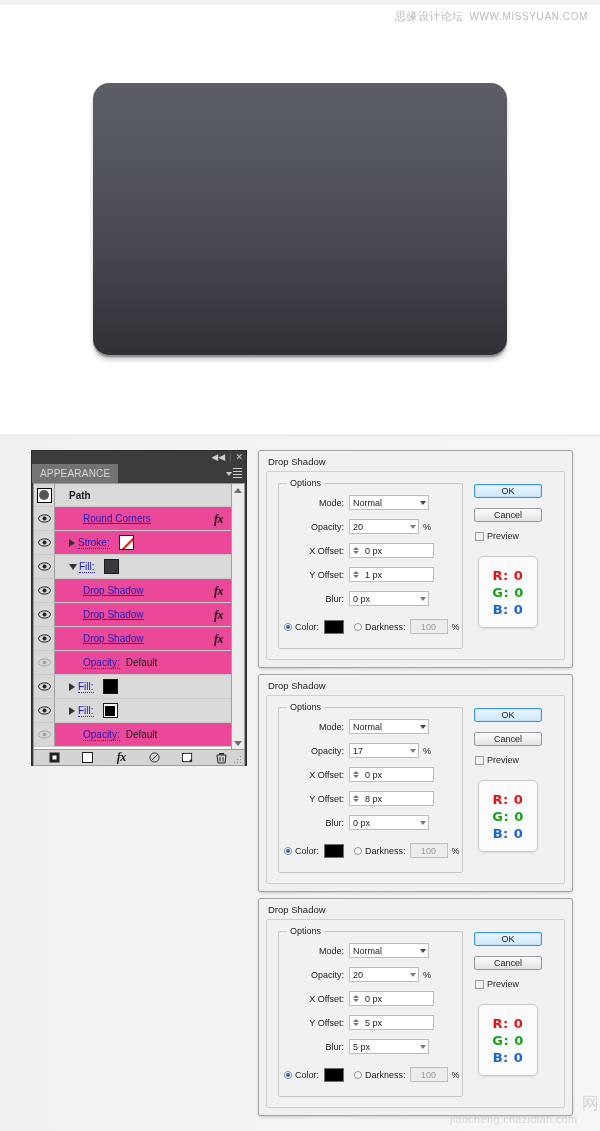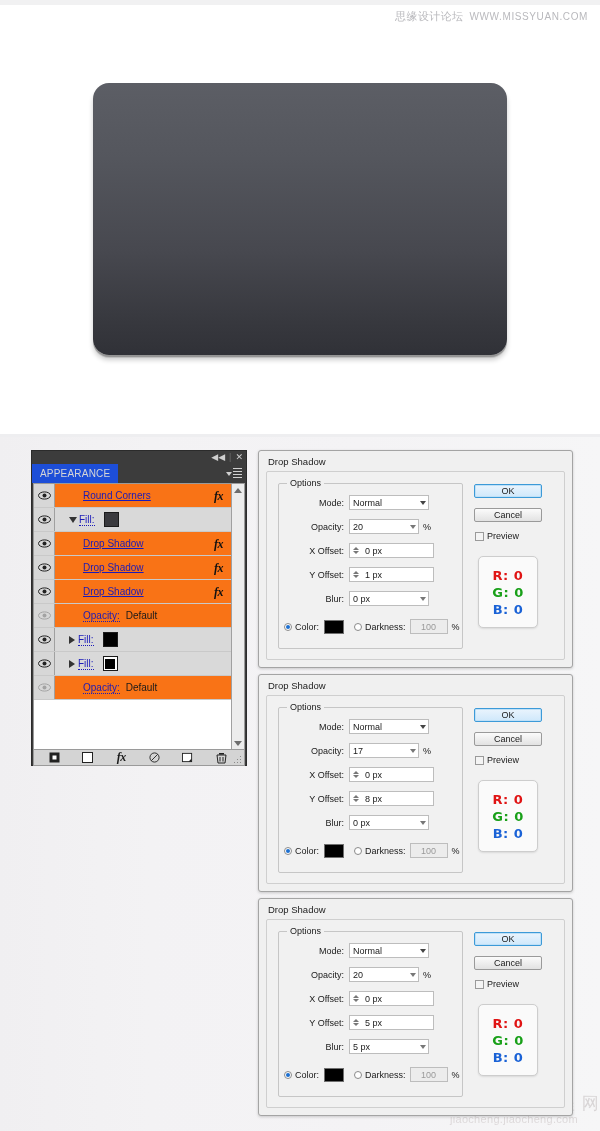--- a/index.html
+++ b/index.html
@@ -74,21 +74,21 @@
     display:flex; align-items:center; gap:4px;
   }
   .panel-winctl span{ color:#cfcfcf; font-size:9px; line-height:9px; }
   .panel-winctl .sep{ color:#6a6a6a; }
 
   .panel-tabs{
     position:relative; height:19px; background:#3c3c3c;
     display:flex; align-items:stretch;
   }
   .panel-tab{
-    background:#1d4ed8; color:#d6d6d6;
+    background:#737373; color:#d6d6d6;
     font-size:10px; padding:0 8px;
     display:flex; align-items:center; letter-spacing:.2px;
   }
   .panel-tab-rest{ flex:1; background:#3c3c3c; }
   .panel-menu{
     position:absolute; right:4px; top:4px;
     display:flex; align-items:center; gap:1px;
   }
   .panel-menu .arrow{
     width:0;height:0;border-left:3px solid transparent;border-right:3px solid transparent;
@@ -100,21 +100,21 @@
   .panel-body{
     position:relative; margin:0 1px; height:266px; background:#ffffff;
     border:1px solid #9a9a9a; border-bottom:none;
     display:flex;
   }
   .rows-wrap{ flex:1; position:relative; overflow:hidden; }
 
   .ap-row{
     position:relative; display:flex; align-items:center;
     height:24px; border-bottom:1px solid #c9c9c9;
-    background:#f97316;
+    background:#ec4899;
   }
   .ap-row.shaded{ background:#d9d9d9; }
   .ap-row.headrow{ background:#d9d9d9; height:23px; }
 
   .eye-cell{
     width:21px; height:100%;
     border-right:1px solid #a0a0a0;
     background:#d7d7d7;
     display:flex; align-items:center; justify-content:center;
     flex:0 0 21px;
@@ -320,21 +320,21 @@
   <div id="watermark-top">
     <span class="cn">思缘设计论坛</span><span class="url">WWW.MISSYUAN.COM</span>
   </div>
   <div id="rounded-rect"></div>
 </div>
 
 <div id="stage"></div>
 
 <div id="watermark-bottom">
   <div class="wcn">查字典 教程网</div>
-  <div class="wurl">jiaocheng.jiaocheng.com</div>
+  <div class="wurl">jiaocheng.chazidian.com</div>
 </div>
 
 <div id="appearance-panel">
 
   <div class="panel-titlebar">
     <div class="panel-winctl">
       <span>◀◀</span>
       <span class="sep">|</span>
       <span>✕</span>
     </div>
@@ -350,34 +350,57 @@
           <i></i>
           <i></i>
           <i></i>
         </span>
     </div>
   </div>
 
   <div class="panel-body">
     <div class="rows-wrap">
 
+      <div class="ap-row headrow">
+        <div class="thumb-cell">
+          <span class="thumb-sq">
+              <i class="thumb-dot"></i>
+            </span>
+        </div>
+        <div class="row-main">
+          <span class="lbl bold indent-10">Path</span>
+        </div>
+      </div>
 
       <div class="ap-row">
         <div class="eye-cell">
           <svg width="13" height="9" viewBox="0 0 13 9">
               <ellipse cx="6.5" cy="4.5" rx="6" ry="3.6" fill="none" stroke="#222" stroke-width="1"></ellipse>
               <circle cx="6.5" cy="4.5" r="2" fill="#222"></circle>
             </svg>
         </div>
         <div class="row-main">
           <span class="lbl link indent-24">Round Corners</span>
           <span class="fx-mark">fx</span>
         </div>
       </div>
 
+      <div class="ap-row">
+        <div class="eye-cell">
+          <svg width="13" height="9" viewBox="0 0 13 9">
+              <ellipse cx="6.5" cy="4.5" rx="6" ry="3.6" fill="none" stroke="#222" stroke-width="1"></ellipse>
+              <circle cx="6.5" cy="4.5" r="2" fill="#222"></circle>
+            </svg>
+        </div>
+        <div class="row-main">
+          <span class="disc indent-10"></span>
+          <span class="lbl dotted">Stroke:</span>
+          <span class="swatch-none"></span>
+        </div>
+      </div>
 
       <div class="ap-row shaded">
         <div class="eye-cell">
           <svg width="13" height="9" viewBox="0 0 13 9">
               <ellipse cx="6.5" cy="4.5" rx="6" ry="3.6" fill="none" stroke="#222" stroke-width="1"></ellipse>
               <circle cx="6.5" cy="4.5" r="2" fill="#222"></circle>
             </svg>
         </div>
         <div class="row-main">
           <span class="disc open indent-10"></span>

